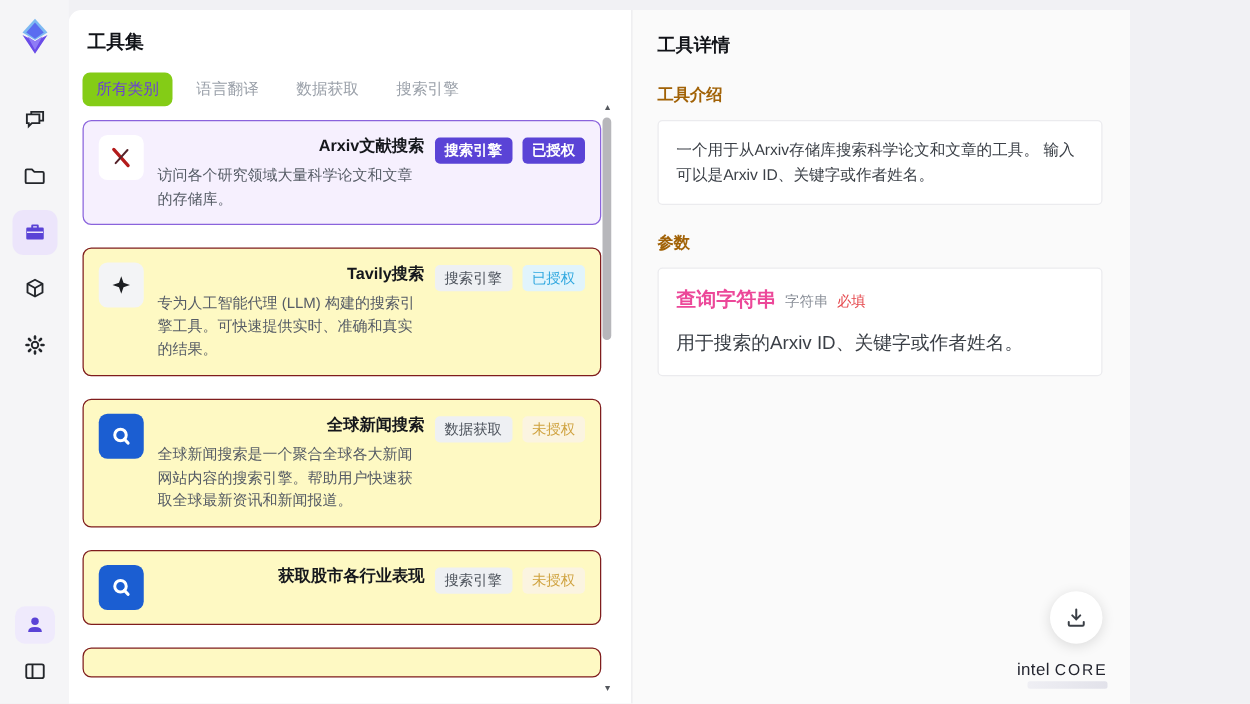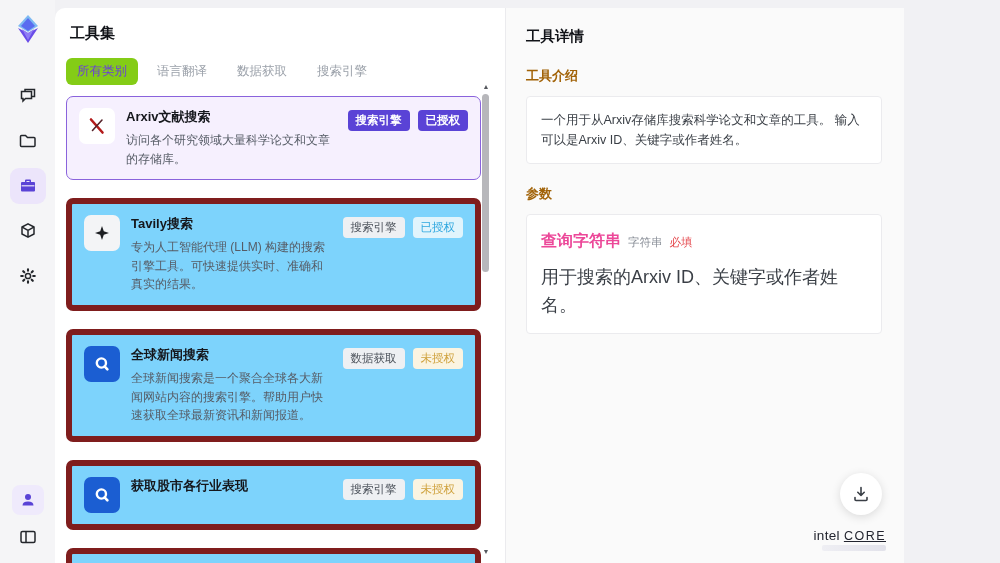--- a/index.html
+++ b/index.html
@@ -23,29 +23,29 @@
   .main { flex:1; margin-top:8px; background:#fff; border-top-left-radius:10px;
     display:flex; overflow:hidden; }
 
   
   .list-panel { width:450px; flex-shrink:0; padding:16px 0 0 11px; position:relative; }
   .list-title { font-size:15px; font-weight:bold; color:#111318; margin-left:4px; }
   .tabs { display:flex; gap:8px; margin-top:15px; }
   .tab { font-size:12.5px; color:#9aa0a9; padding:5px 11px; border-radius:6px; cursor:pointer; white-space:nowrap; }
   .tab.active { color:#6a3fd8; background:#84cc16; font-weight:normal; }
   .cards { margin-top:11px; width:415px; display:flex; flex-direction:column; gap:18px; }
-  .card { background:#7dd3fc; border:6px solid #7f1d1d; border-radius:7px;
+  .card { background:#fef9c3; border:1px solid #7f1d1d; border-radius:7px;
     padding:11px 12px; display:flex; align-items:flex-start; cursor:pointer; }
   .card.selected { background:#f6f0fe; border:1.5px solid #8a63dc; }
   .card-icon { width:36px; height:36px; border-radius:7px; flex-shrink:0;
     display:flex; align-items:center; justify-content:center; background:#f3f4f6; margin-right:11px; }
   .card.selected .card-icon { background:#ffffff; }
   .icon-news-blue { background:#1b5ed2 !important; }
   .card-body { flex:1; min-width:0; padding-right:8px; }
-  .card-title { font-size:13px; font-weight:bold; color:#15171c; margin-bottom:5px; }
+  .card-title { font-size:13px; font-weight:bold; color:#15171c; margin-bottom:5px;text-align:right; }
   .card-desc { font-size:12px; color:#565c66; line-height:1.55; }
   .card-tags { display:flex; gap:8px; align-items:flex-start; flex-shrink:0; padding-top:2px; }
   .tag { font-size:11.5px; padding:3px 8px; border-radius:4px; white-space:nowrap; }
   .tag-cat { background:#eef0f3; color:#4c525b; }
   .tag-auth.auth-yes { background:#e1f4fc; color:#2ea7df; }
   .tag-auth.auth-no  { background:#fbf4e1; color:#cfa23e;text-align:right; }
   .card.selected .tag { background:#5a43d6; color:#fff; font-weight:bold; }
 
   
   .scroll-track { position:absolute; top:74px; bottom:8px; right:14px; width:10px; }
@@ -59,21 +59,21 @@
   .detail-panel { flex:1; background:#fafafa; border-left:1px solid #ebebee;
     padding:19px 22px 0 20px; position:relative; }
   .detail-title { font-size:14.5px; font-weight:bold; color:#111318; }
   .section-h { font-size:13px; font-weight:bold; color:#a16207; margin:21px 0 11px; }
   .detail-box { background:#fff; border:1px solid #ebebee; border-radius:4px;
     padding:13px 14px; font-size:12.5px; color:#3a3f46; line-height:1.6; }
   .param-head { display:flex; align-items:baseline; gap:7px; }
   .param-name { font-size:16px; font-weight:bold; color:#ec4899; }
   .param-type { font-size:11.5px; color:#8a8f98; }
   .param-req { font-size:11.5px; color:#e5484d; }
-  .param-desc { margin-top:9px; font-size:18px; color:#3a3f46; }
+  .param-desc { margin-top:9px; font-size:15px; color:#3a3f46; }
 
   .fab { position:absolute; right:22px; bottom:48px; width:42px; height:42px;
     border-radius:50%; background:#fff; box-shadow:0 2px 10px rgba(0,0,0,.13);
     display:flex; align-items:center; justify-content:center; cursor:pointer; }
   .brand { position:absolute; right:18px; bottom:12px; text-align:right; }
   .brand-text { font-size:13.5px; color:#23252f; letter-spacing:.3px; }
   .brand-text .intel { font-weight:normal; }
   .brand-text .core { font-weight:normal; letter-spacing:1.5px; font-size:12.5px; }
   .brand-bar { margin-top:2px; margin-left:auto; width:64px; height:6px; border-radius:2px;
     background:linear-gradient(90deg,#ececf2,#dcdce6); opacity:.8; }
@@ -264,18 +264,18 @@
 
       <div class="fab">
         <span>
           <svg width="20" height="20" viewBox="0 0 20 20" fill="none" stroke="#3a3f46" stroke-width="1.6" stroke-linecap="round" stroke-linejoin="round">
             <path d="M10 3.5 v8 M10 11.5 l-3.2-3.2 M10 11.5 l3.2-3.2"></path>
             <path d="M4 13.5 v2 q0 1 1 1 h10 q1 0 1-1 v-2"></path>
           </svg>
           </span>
       </div>
       <div class="brand">
-        <div class="brand-text"><span class="intel">intel</span> <span class="core" style="text-transform:uppercase;text-decoration:underline;">core</span></div>
+        <div class="brand-text"><span class="intel">intel</span> <span class="core" style="text-transform:uppercase;">core</span></div>
         <div class="brand-bar"></div>
       </div>
     </div>
   </div>
 </div>
 
 </body></html>

